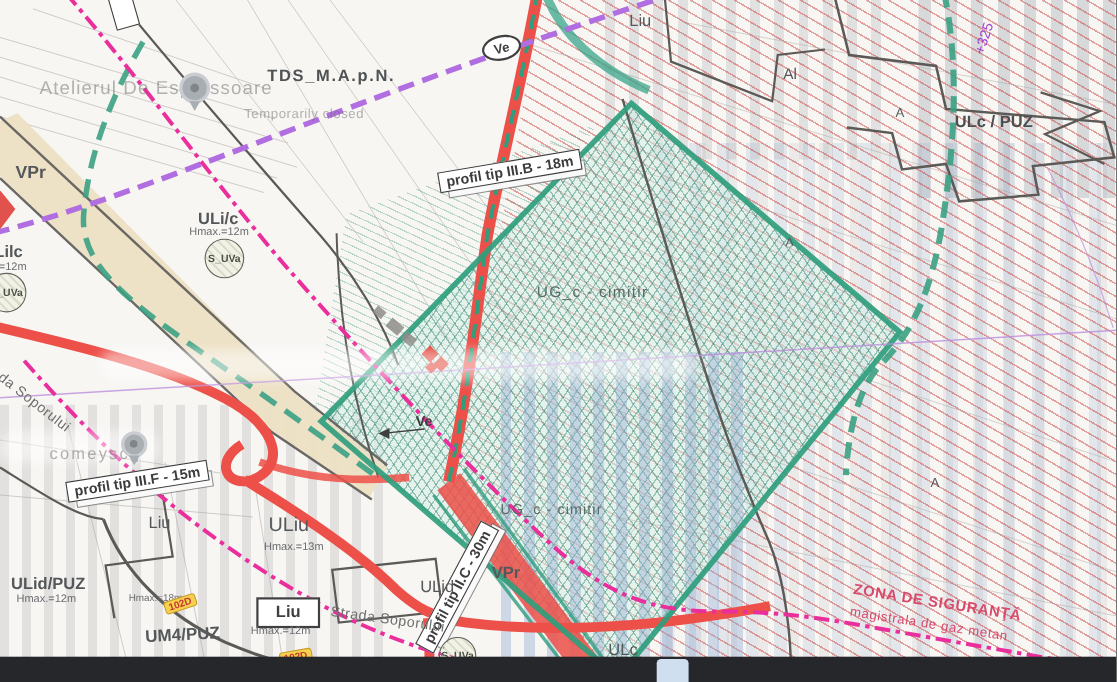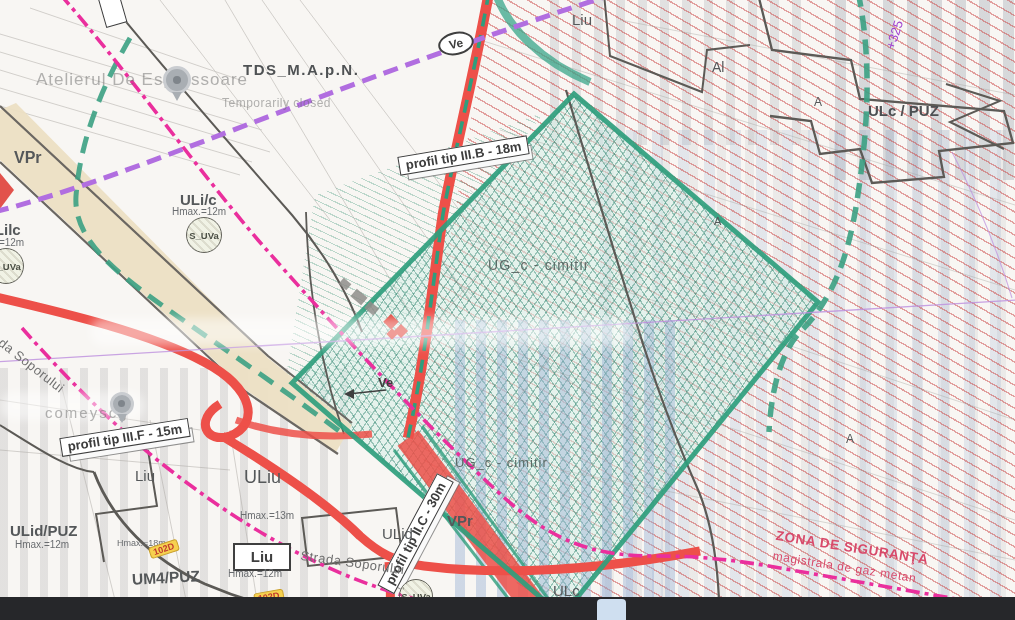--- a/index.html
+++ b/index.html
@@ -213,21 +213,21 @@
   <div class="lbl b" style="left:378px;top:376px;font-size:13px;color:#3f3f3f;">Ve</div>
 
   <div class="lbl" style="left:488px;top:258px;font-size:14px;letter-spacing:1.2px;color:#5c6a66;">UG_c - cimitir</div>
   <div class="lbl" style="left:455px;top:456px;font-size:13px;letter-spacing:1px;color:#5c6a66;">UG_c - cimitir</div>
 
   <div class="profil" style="left:398px;top:146px;transform:rotate(-9.5deg);">profil tip III.B - 18m</div>
   <div class="profil" style="left:60px;top:428px;transform:rotate(-9deg);">profil tip III.F - 15m</div>
   <div class="profil" style="left:352px;top:524px;transform:rotate(-62deg);">profil tip II.C - 30m</div>
 
   <div class="lbl" style="left:244px;top:468px;font-size:18px;">ULiu</div>
-  <div class="lbl sub" style="left:240px;top:511px;text-align:right;">Hmax.=13m</div>
+  <div class="lbl sub" style="left:240px;top:493px;text-align:right;">Hmax.=13m</div>
   <div class="lbl" style="left:135px;top:468px;font-size:15px;">Liu</div>
   <div class="lbl b" style="left:10px;top:523px;font-size:15px;">ULid/PUZ</div>
   <div class="lbl sub" style="left:15px;top:540px;">Hmax.=12m</div>
   <div class="lbl" style="left:117px;top:539px;font-size:9px;width:34px;white-space:normal;color:#6a6d70;">Hmax.=18m</div>
   <div class="lbl b" style="left:132px;top:570px;font-size:15.5px;transform:rotate(-3deg);">UM4/PUZ</div>
 
   <div style="position:absolute;left:233px;top:543px;width:54px;height:24px;background:#fff;
        border:2px solid #3f3f3f;display:flex;align-items:center;justify-content:center;">
     <span class="lbl b" style="position:static;font-size:15px;color:#3f3f3f;">Liu</span>
   </div>

